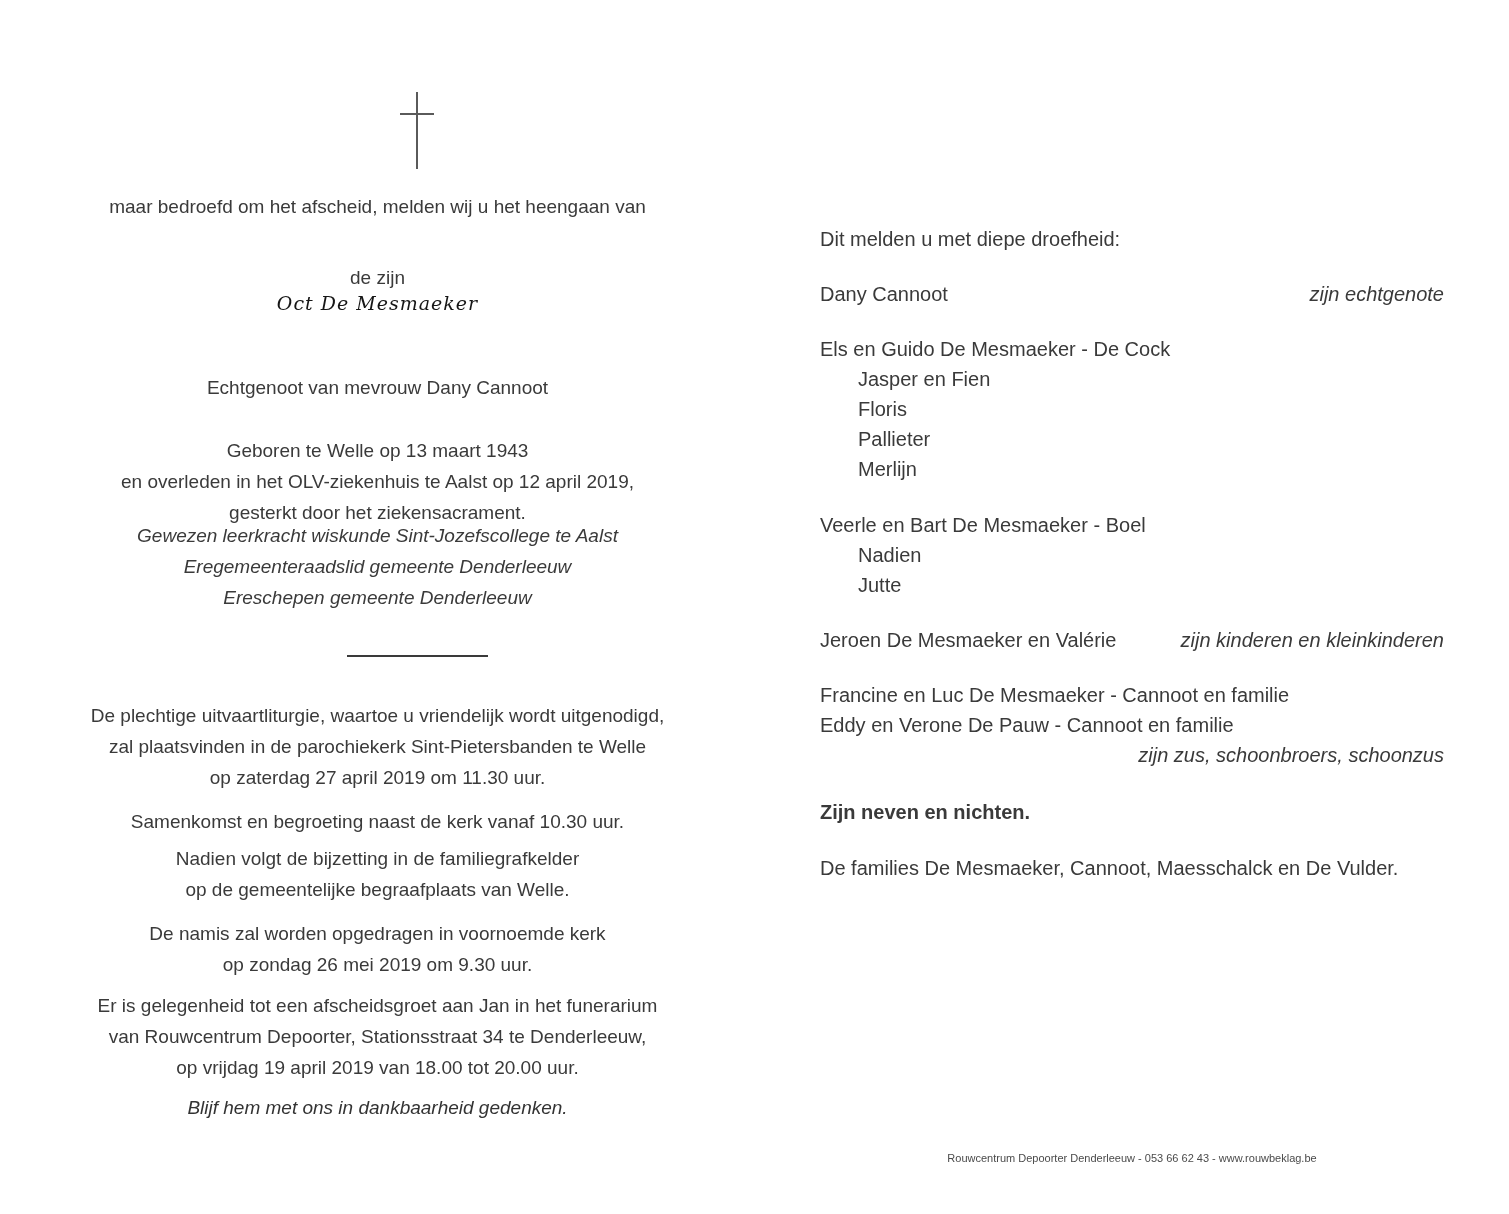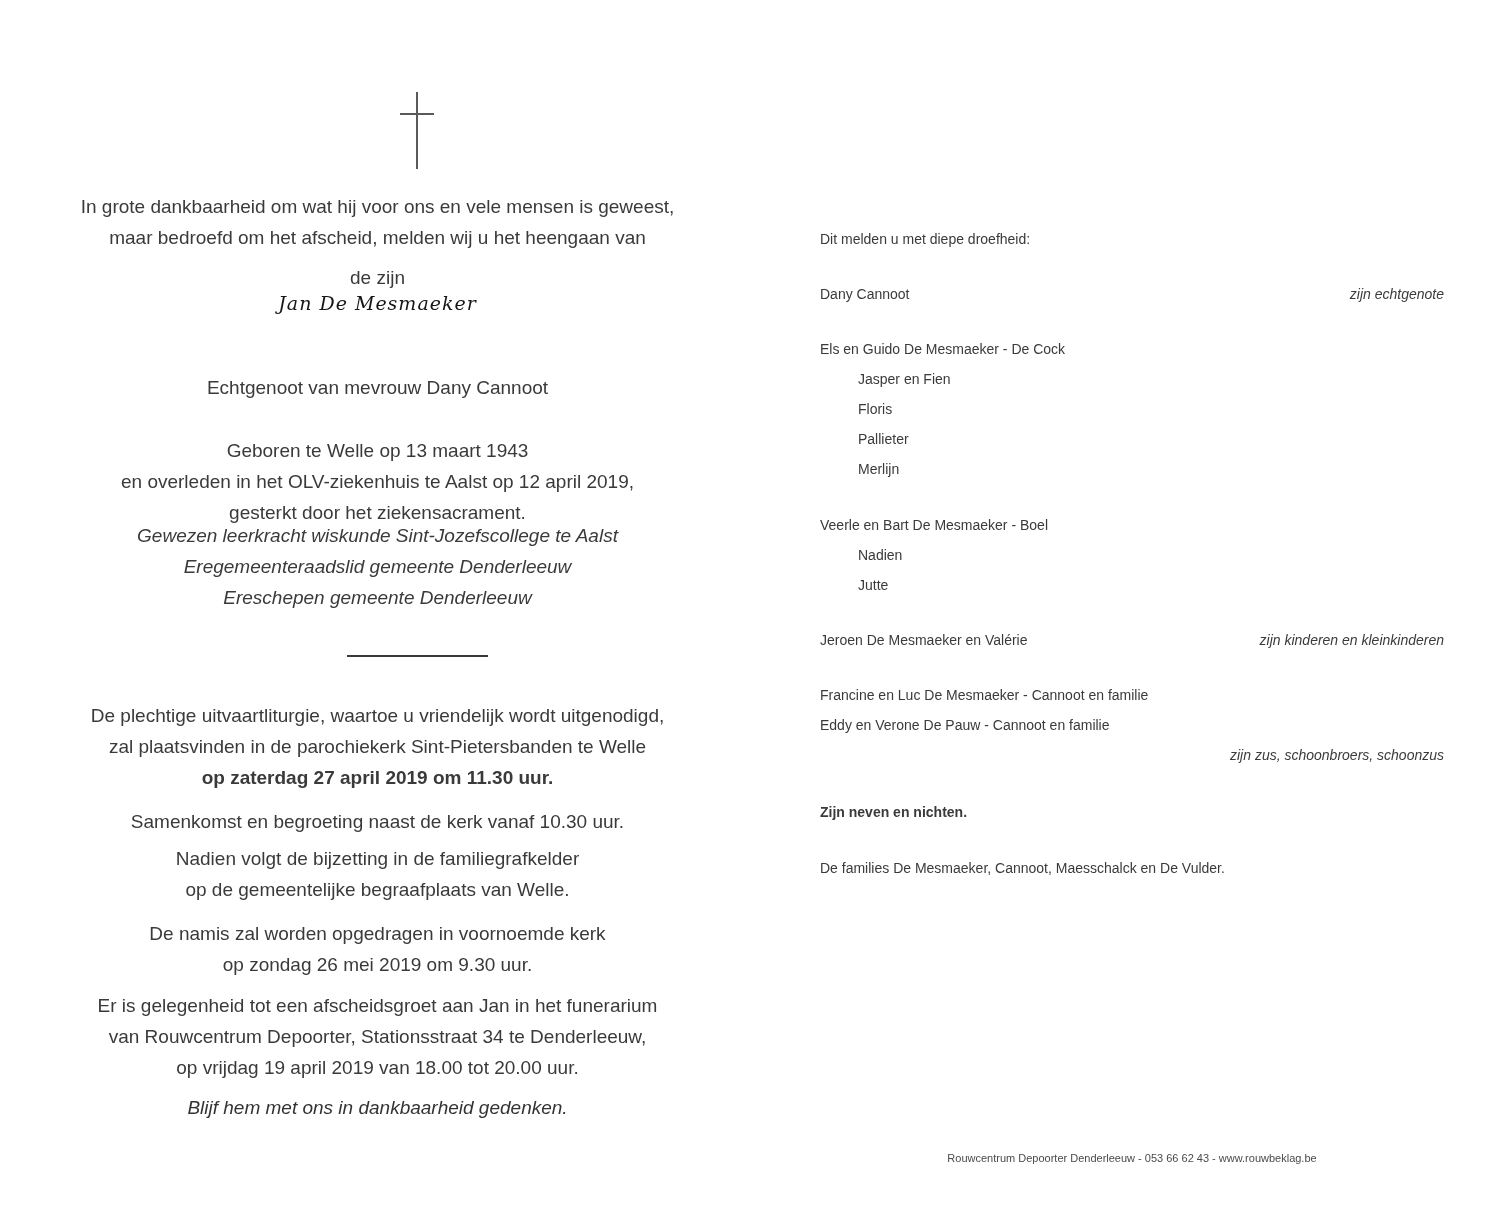--- a/index.html
+++ b/index.html
@@ -18,29 +18,29 @@
   .cross .v{position:absolute;left:16px;top:0;width:1.5px;height:77px;background:#5a5a5a;}
   .cross .h{position:absolute;left:0;top:21px;width:34px;height:1.5px;background:#5a5a5a;}
   .intro{top:191px;}
   .honorific{top:262px;}
   .name{top:288px;font-family:"DejaVu Serif", serif;font-style:italic;font-size:57px;line-height:72px;color:#161616;letter-spacing:1px;}
   .subtitle{top:372px;font-size:20px;}
   .life{top:415px;margin-top:20px;}
   .honors{top:520px;font-style:italic;}
   .divider{position:absolute;left:307px;top:655px;width:141px;height:1.7px;background:#3a3a3a;}
   .service{top:700px;}
-  .bold-line{font-weight:bold;}
+  .bold-line{font-weight:normal;}
   .gathering{top:806px;}
   .interment{top:843px;}
   .mass{top:918px;}
   .visitation{top:990px;}
   .closing{top:1092px;font-style:italic;font-size:22.5px;line-height:34px;color:#333333;}
   
   .right-col{position:absolute;left:820px;top:0;width:624px;text-align:left;}
-  .right-col .rblock{position:absolute;left:0;width:624px;font-size:14px;line-height:30px;}
+  .right-col .rblock{position:absolute;left:0;width:624px;font-size:20px;line-height:30px;}
   .announce{top:224px;}
   .row{display:flex;justify-content:space-between;align-items:baseline;}
   .relation{font-style:italic;}
   .spouse-row{top:279px;}
   .family1{top:334px;}
   .family2{top:510px;}
   .family3{top:625px;}
   .children{padding-left:38px;}
   .siblings{top:680px;line-height:31px;}
   .relation-right{text-align:right;}
@@ -55,27 +55,26 @@
 <div class="page">
 
   <div class="left-col">
 
     <div class="cross">
       <div class="v"></div>
       <div class="h"></div>
     </div>
 
     <div class="block intro">
-      <div>In grote dankbaarheid om wat hij voor ons en vele mensen is geweest,</div>
       <div>maar bedroefd om het afscheid, melden wij u het heengaan van</div>
     </div>
 
     <div class="block honorific">de zijn</div>
 
-    <div class="block name">Jan De Mesmaeker</div>
+    <div class="block name">Oct De Mesmaeker</div>
 
     <div class="block subtitle">Echtgenoot van mevrouw Dany Cannoot</div>
 
     <div class="block life">
       <div>Geboren te Welle op 13 maart 1943</div>
       <div>en overleden in het OLV-ziekenhuis te Aalst op 12 april 2019,</div>
       <div>gesterkt door het ziekensacrament.</div>
     </div>
 
     <div class="block honors">

